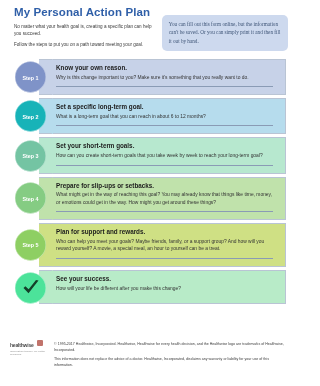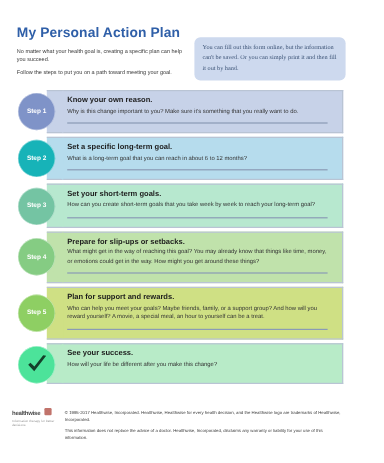--- a/index.html
+++ b/index.html
@@ -14,21 +14,21 @@
     color: #2b2b2b;
     overflow: hidden;
     position: relative;
   }
 
   .page {
     position: relative;
     width: 298px;
     height: 276px;
     box-sizing: border-box;
-    padding: 22px 10px 0 10px;
+    padding: 6px 10px 0 10px;
   }
 
   
   .header {
     display: flex;
     align-items: flex-start;
     justify-content: space-between;
     gap: 8px;
     padding-left: 4px;
   }

